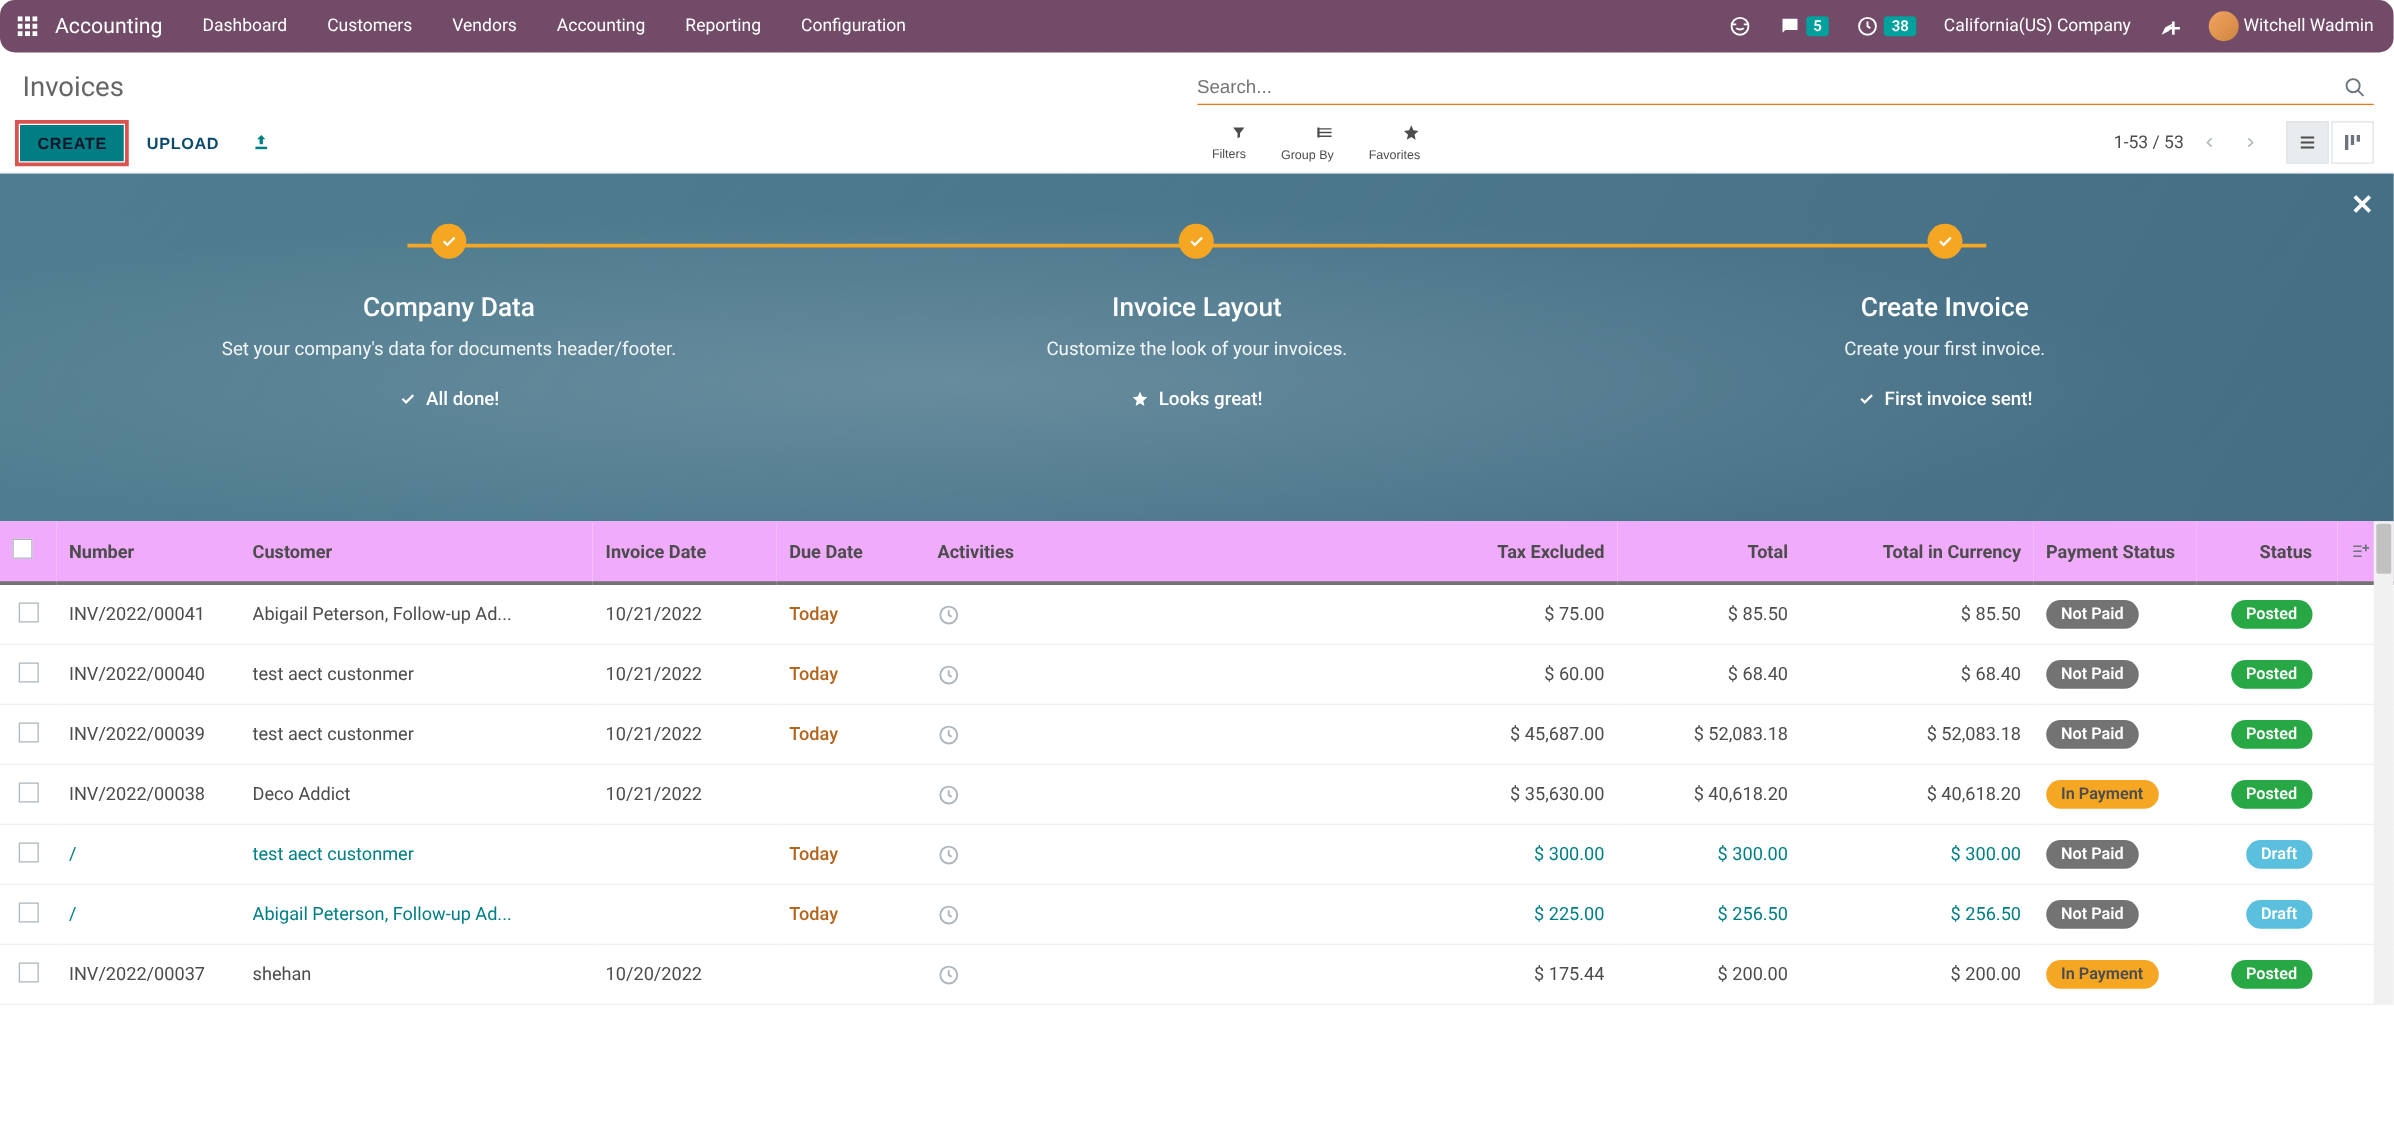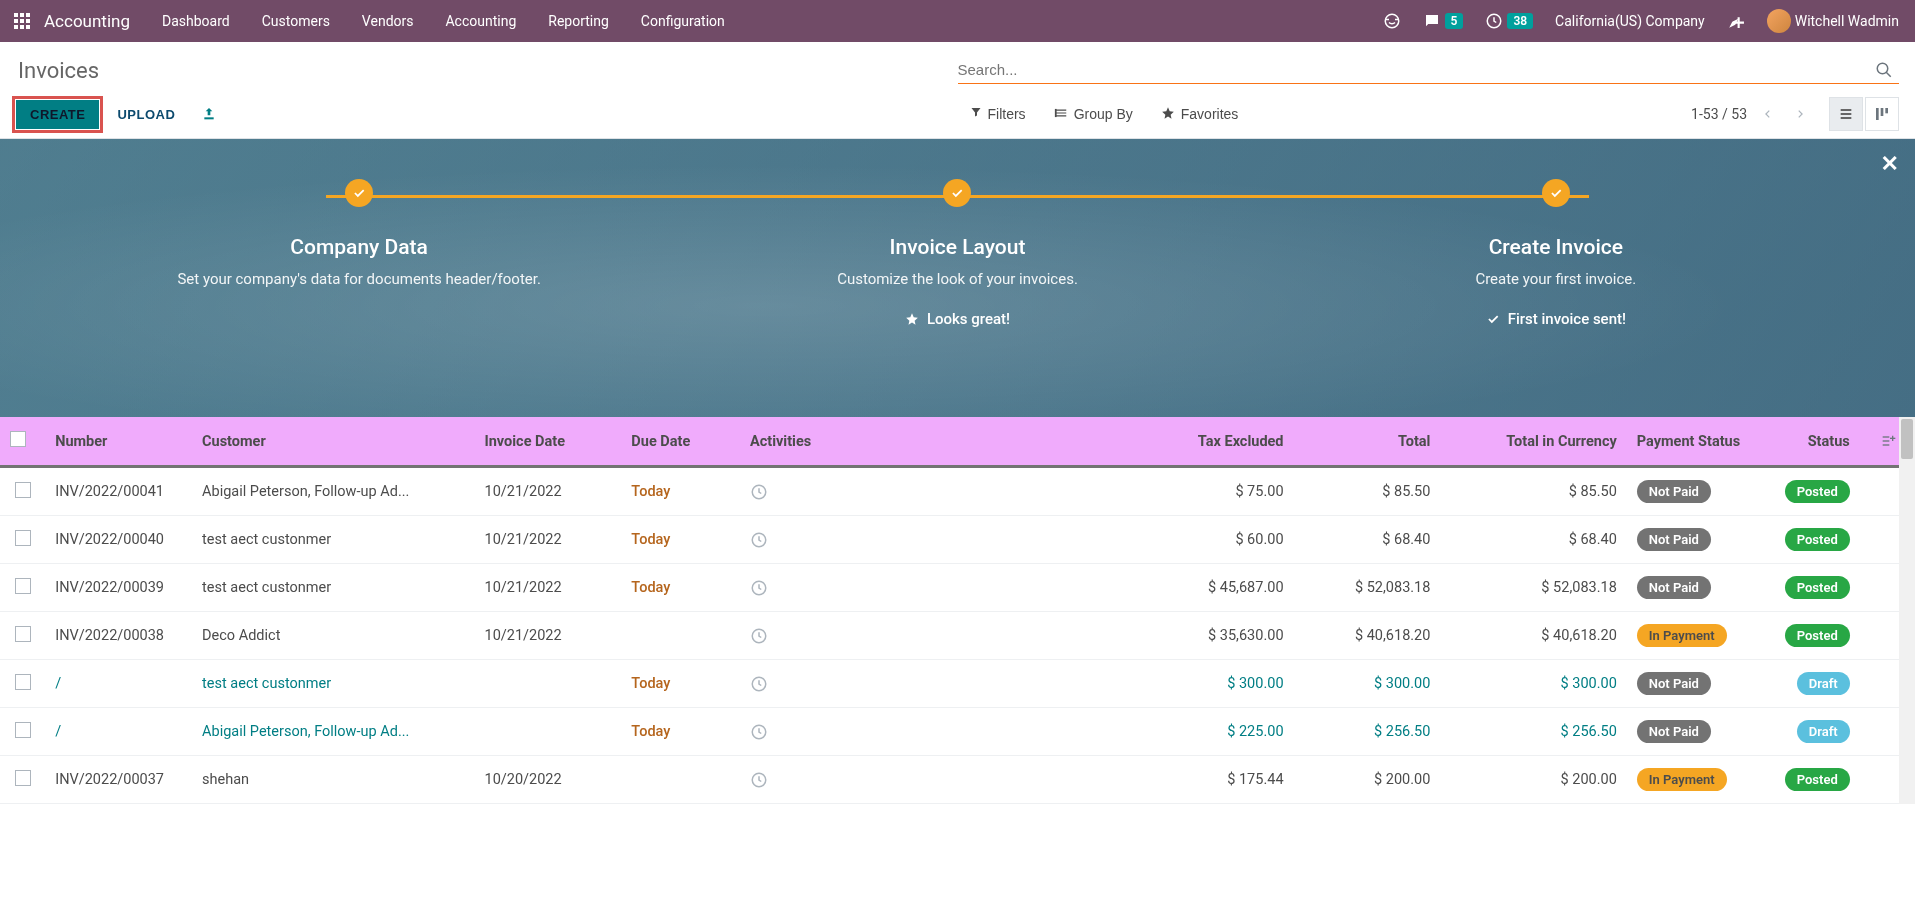--- a/index.html
+++ b/index.html
@@ -1,19 +1,19 @@
 <!DOCTYPE html>
 <html><head>
 <meta charset="utf-8">
 <style>
 * { box-sizing: border-box; margin: 0; padding: 0; }
 body { font-family: -apple-system, BlinkMacSystemFont, "Segoe UI", Roboto, Helvetica, Arial, sans-serif; font-size: 14px; color: #4c4c4c; background: #fff; overflow-x: hidden; }
 
 
-.navbar { background: #714b67; color: #fff; height: 42px; display: flex; align-items: center; padding: 0 8px; font-size: 14px; }
+.navbar { background: #714b67; color: #fff; height: 42px; display: flex; align-items: center; padding: 0 8px; font-size: 14px; border-radius: 12px; }
 .navbar .apps-icon { width: 28px; height: 28px; display: flex; align-items: center; justify-content: center; cursor: pointer; }
 .navbar .brand { font-size: 17px; font-weight: 400; padding: 0 18px 0 8px; cursor: pointer; }
 .navbar .menu { display: flex; gap: 4px; }
 .navbar .menu-item { padding: 10px 14px; cursor: pointer; font-size: 14px; }
 .navbar .spacer { flex: 1; }
 .navbar .right { display: flex; align-items: center; gap: 6px; }
 .navbar .right-item { padding: 6px 8px; cursor: pointer; display: flex; align-items: center; gap: 4px; font-size: 14px; }
 .navbar .badge { background: #00a09d; color: #fff; border-radius: 3px; padding: 1px 6px; font-size: 12px; font-weight: 600; }
 .navbar .avatar { width: 24px; height: 24px; border-radius: 50%; background: linear-gradient(135deg, #f4a460, #cd853f); display: inline-block; }
 
@@ -24,21 +24,21 @@
 .cp-search { flex: 1; display: flex; align-items: center; border-bottom: 1px solid #f97316; padding: 4px 0; }
 .cp-search input { border: none; outline: none; flex: 1; font-size: 15px; color: #666; background: transparent; }
 .cp-search .search-icon { color: #6c757d; cursor: pointer; padding: 0 6px; }
 
 .cp-row2 { display: flex; align-items: center; height: 48px; }
 .cp-left { flex: 0 0 50%; display: flex; align-items: center; gap: 12px; }
 .btn-create { background: #017e84; color: #0f172a; border: none; padding: 7px 14px; font-size: 13px; font-weight: 600; cursor: pointer; letter-spacing: 0.5px; outline: 3px solid #d9534f; outline-offset: 1px; }
 .btn-upload { background: transparent; color: #0c4a6e; border: none; padding: 7px 6px; font-size: 13px; font-weight: 600; cursor: pointer; letter-spacing: 0.5px; }
 .btn-upload-icon { color: #017e84; cursor: pointer; padding: 0 8px; }
 .cp-right { flex: 1; display: flex; align-items: center; gap: 4px; }
-.filter-btn { background: transparent; border: none; padding: 6px 12px; font-size: 14px; color: #4c4c4c; cursor: pointer; display: flex; align-items: flex-start; gap: 6px; }
+.filter-btn { background: transparent; border: none; padding: 6px 12px; font-size: 10px; color: #4c4c4c; cursor: pointer; display: flex; align-items: flex-end; gap: 6px; flex-direction: column; }
 .cp-pager { margin-left: auto; display: flex; align-items: center; gap: 10px; color: #4c4c4c; font-size: 14px; }
 .pager-arrow { color: #adb5bd; padding: 4px 6px; cursor: pointer; font-size: 16px; }
 .view-switch { display: flex; gap: 2px; margin-left: 8px; }
 .view-btn { width: 34px; height: 34px; border: 1px solid #dee2e6; background: #fff; cursor: pointer; display: flex; align-items: center; justify-content: center; color: #666; }
 .view-btn.active { background: #e9ecef; }
 
 
 .onboard { position: relative; background: linear-gradient(135deg, rgba(40,90,110,0.85), rgba(70,120,150,0.85)); color: #fff; min-height: 278px; display: flex; align-items: flex-start; justify-content: space-around; padding: 40px 60px 30px 60px; }
 .onboard::before { content: ""; position: absolute; inset: 0; background: radial-gradient(ellipse at 40% 60%, rgba(255,255,255,0.15), transparent 60%), linear-gradient(120deg, rgba(90,140,160,0.4), rgba(50,90,110,0.6)); pointer-events: none; }
 .onboard .close { position: absolute; top: 12px; right: 16px; color: #fff; font-size: 22px; cursor: pointer; z-index: 3; font-weight: bold;}
@@ -231,20 +231,26 @@
   <div class="track"></div>
 
   <div class="step">
     <div class="dot">
       <svg width="14" height="14" viewBox="0 0 24 24" fill="none" stroke="#fff" stroke-width="3">
           <path d="M5 12l5 5L20 7"></path>
         </svg>
     </div>
     <h3>Company Data</h3>
     <p>Set your company's data for documents header/footer.</p>
+    <div class="action">
+      <svg width="14" height="14" viewBox="0 0 24 24" fill="none" stroke="#fff" stroke-width="3">
+          <path d="M5 12l5 5L20 7"></path>
+        </svg>
+      <span>All done!</span>
+    </div>
   </div>
 
   <div class="step">
     <div class="dot">
       <svg width="14" height="14" viewBox="0 0 24 24" fill="none" stroke="#fff" stroke-width="3">
           <path d="M5 12l5 5L20 7"></path>
         </svg>
     </div>
     <h3>Invoice Layout</h3>
     <p>Customize the look of your invoices.</p>

